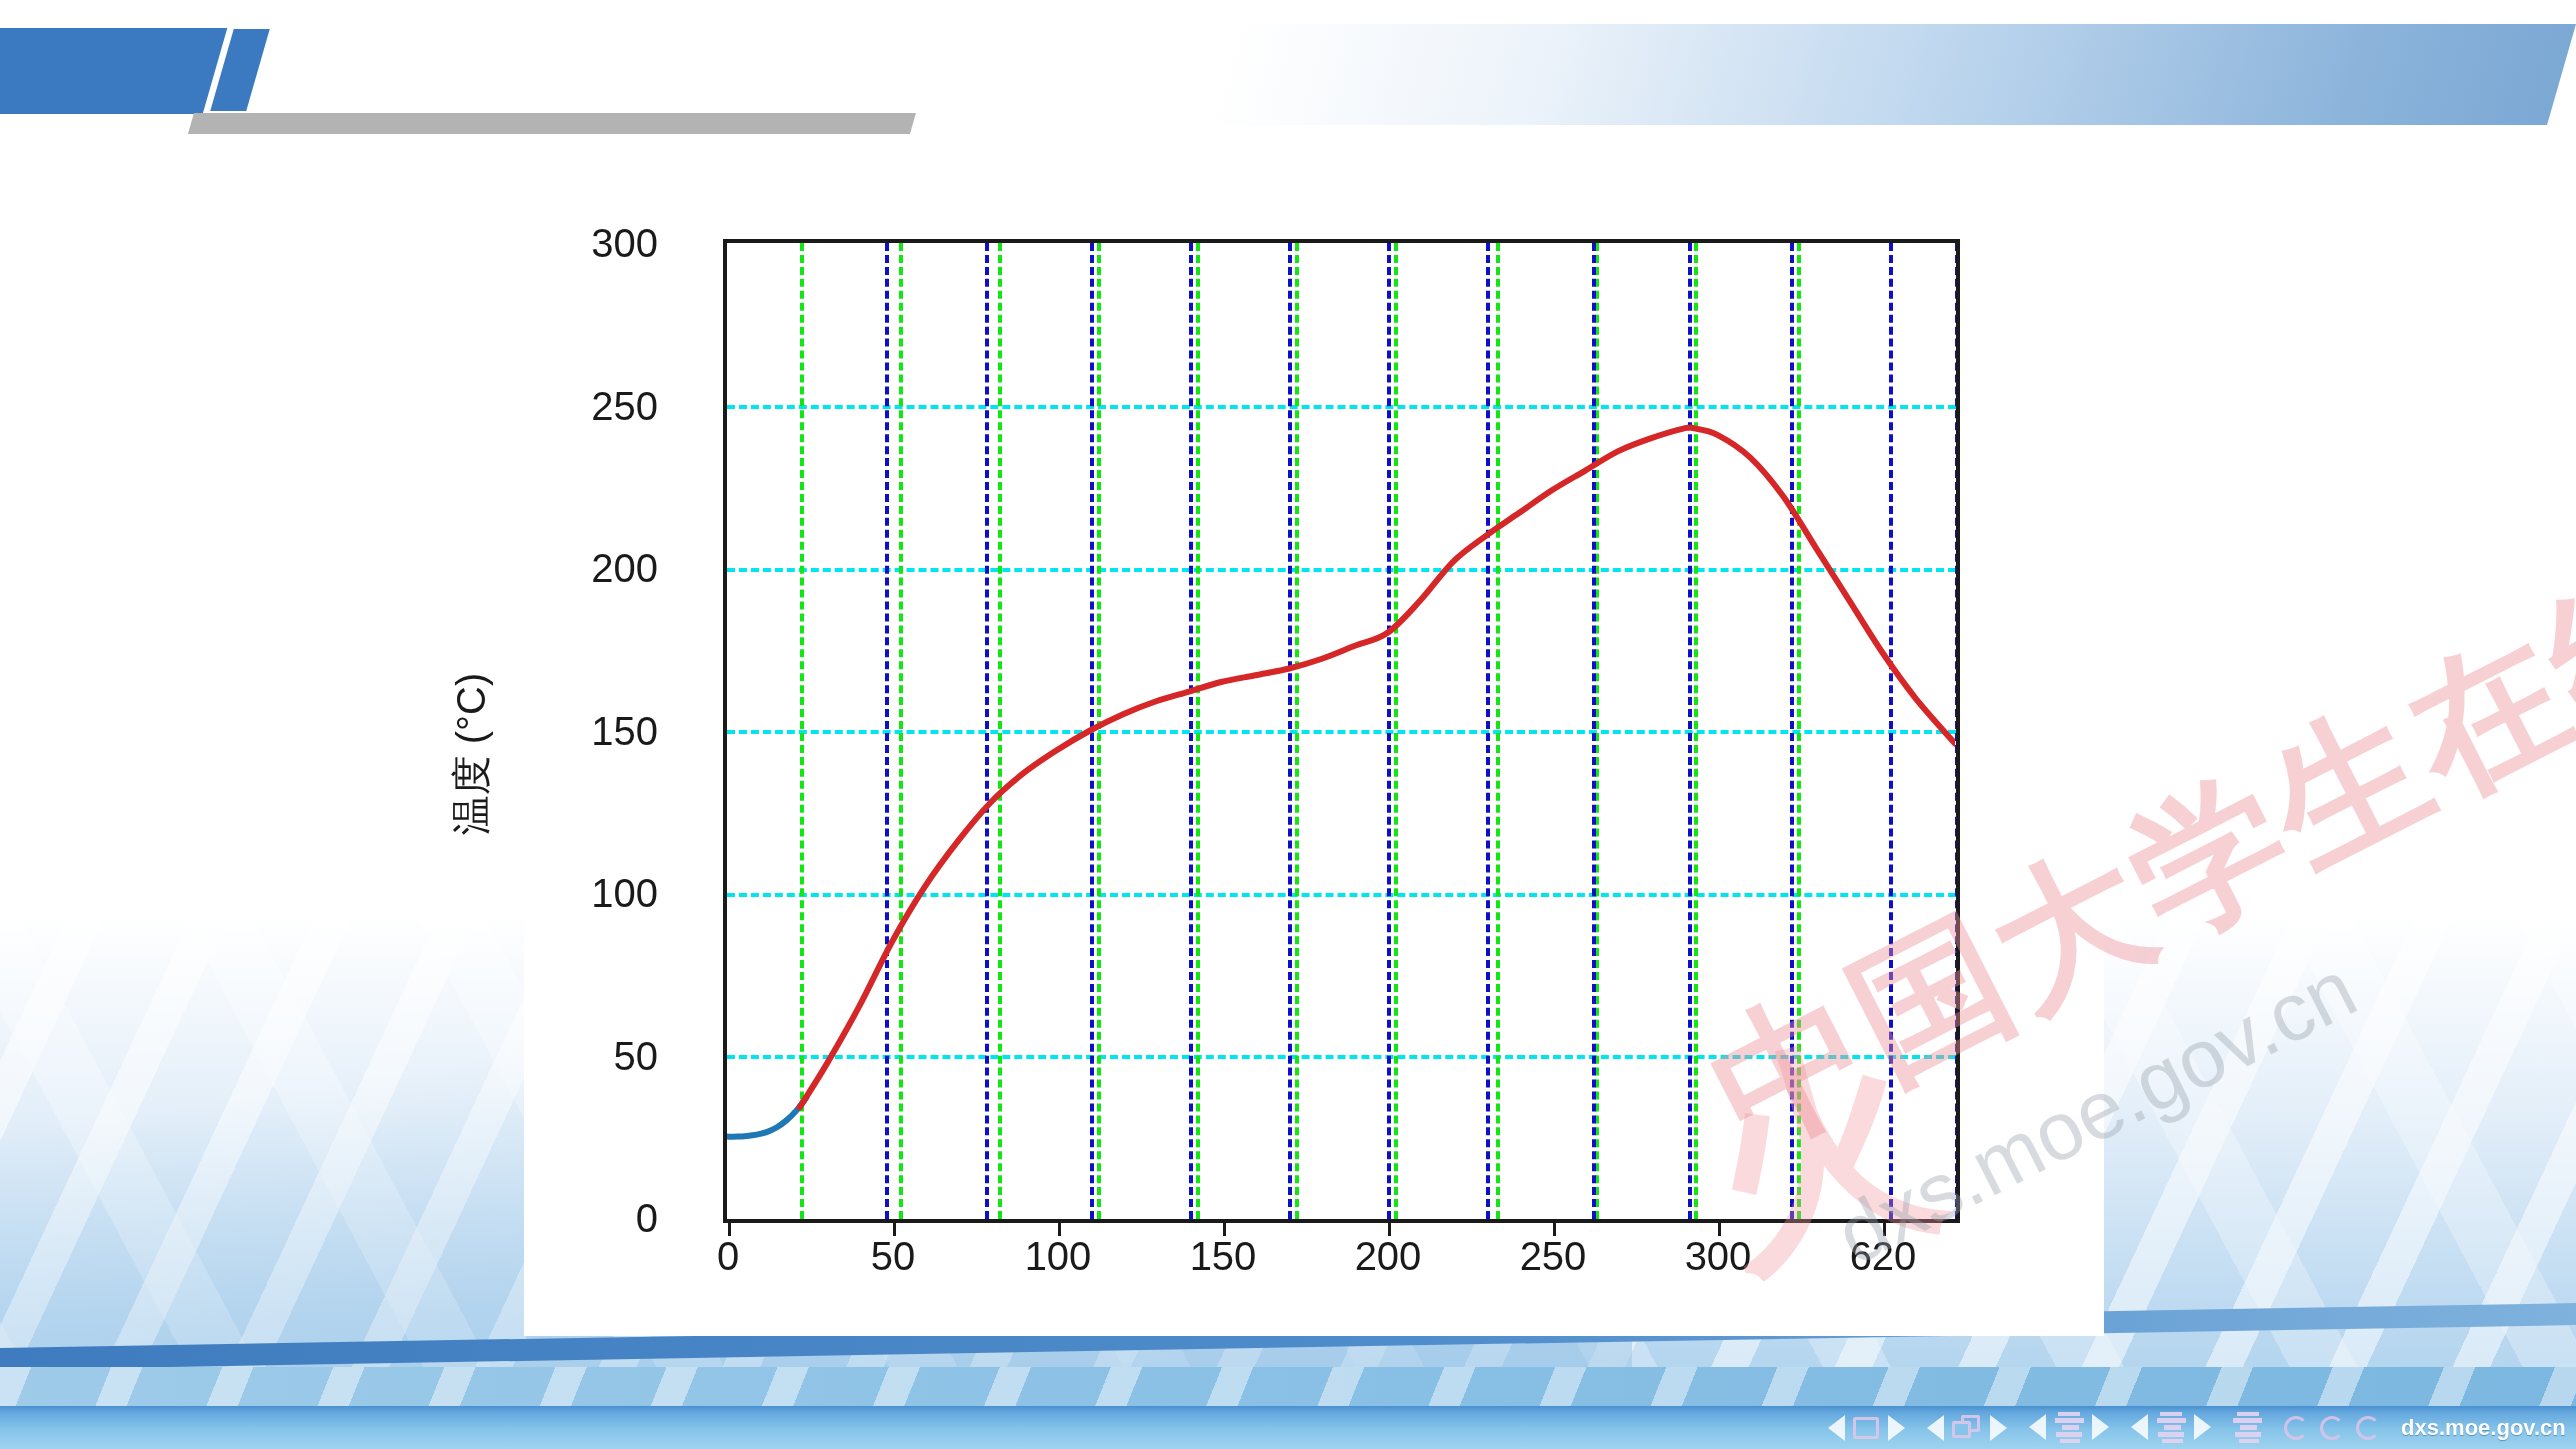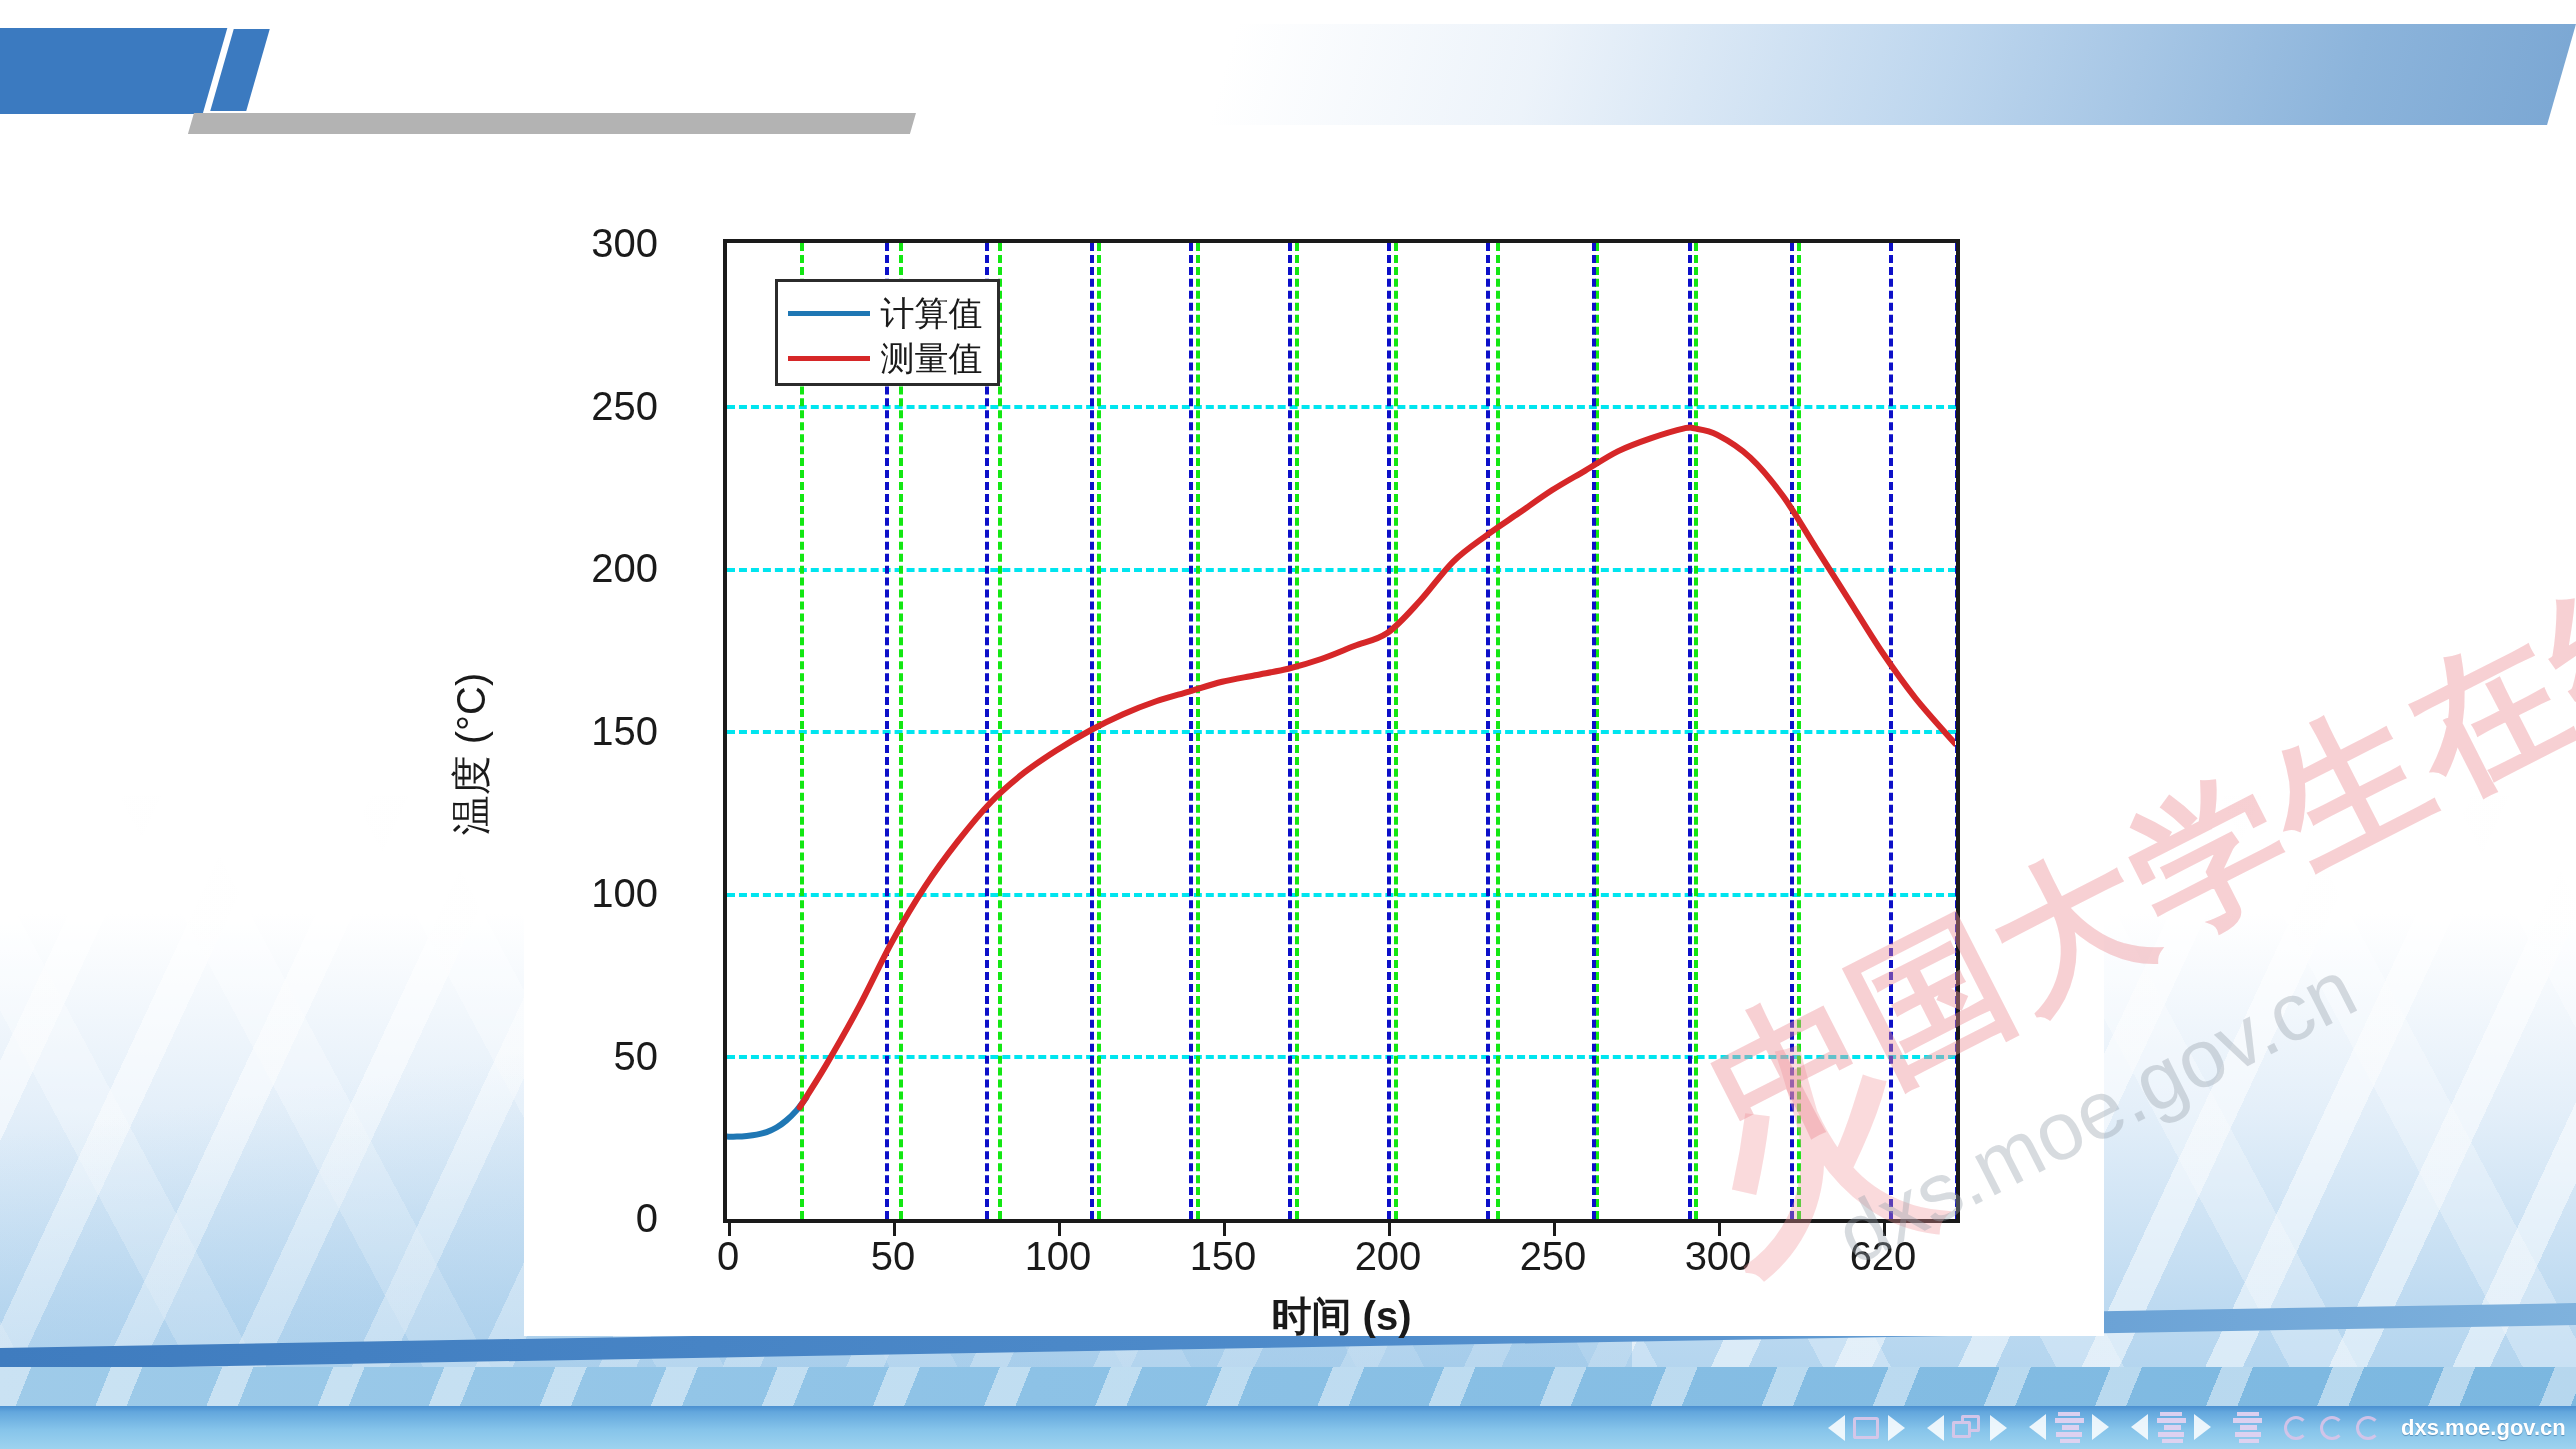--- a/index.html
+++ b/index.html
@@ -237,21 +237,20 @@
 
   <div class="hdr-gradient"></div>
   <div class="hdr-blue-1"></div>
   <div class="hdr-blue-2"></div>
   <div class="hdr-gray"></div>
 
   <div class="plot-card">
     <div class="figure">
 
       <div class="ylabel">温度 (°C)</div>
-      <div class="xlabel">时间 (s)</div>
 
       <div id="ytick-layer">
           <div class="ytick" style="top: 1046px;">0</div>
           <div class="tick-mark-y" style="top: 1046px;"></div>
           <div class="ytick" style="top: 884px;">50</div>
           <div class="tick-mark-y" style="top: 884px;"></div>
           <div class="ytick" style="top: 721px;">100</div>
           <div class="tick-mark-y" style="top: 721px;"></div>
           <div class="ytick" style="top: 559px;">150</div>
           <div class="tick-mark-y" style="top: 559px;"></div>
@@ -313,30 +312,20 @@
             <div class="vline" style="left: 1063px; border-left-color: rgb(13, 16, 200);"></div>
             <div class="vline" style="left: 1162px; border-left-color: rgb(13, 16, 200);"></div>
             <div class="vline" style="left: 1228px; border-left-color: rgb(13, 16, 200);"></div>
           </div>
 
         <svg class="curve" id="curve-svg" width="1228" height="975" viewBox="0 0 1430 1135">
             <path d="M 0.00 1040.42 C 1.92 1040.42, 7.69 1040.54, 11.53 1040.42 C 15.38 1040.29, 19.22 1040.04, 23.06 1039.66 C 26.91 1039.28, 30.75 1038.90, 34.60 1038.15 C 38.44 1037.39, 42.28 1036.51, 46.13 1035.12 C 49.97 1033.73, 53.82 1032.09, 57.66 1029.82 C 61.51 1027.55, 65.35 1024.78, 69.19 1021.50 C 73.04 1018.22, 76.88 1014.56, 80.73 1010.15 C 84.57 1005.74, 90.34 997.54, 92.26 995.02" fill="none" stroke="#1f77b4" stroke-width="7" stroke-linecap="round" stroke-linejoin="round"></path>
             <path d="M 84.57 1006.37 C 89.70 998.17, 103.79 976.73, 115.32 957.18 C 126.85 937.64, 140.95 913.04, 153.76 889.08 C 166.58 865.12, 179.39 836.75, 192.20 813.42 C 205.02 790.09, 217.83 768.65, 230.65 749.10 C 243.46 729.55, 256.27 712.53, 269.09 696.13 C 281.90 679.74, 294.71 663.98, 307.53 650.73 C 320.34 637.49, 333.15 626.77, 345.97 616.68 C 358.78 606.59, 371.59 598.40, 384.41 590.20 C 397.22 582.00, 410.04 574.44, 422.85 567.50 C 435.66 560.56, 448.48 554.26, 461.29 548.58 C 474.10 542.91, 486.92 537.86, 499.73 533.45 C 512.54 529.04, 525.36 525.88, 538.17 522.10 C 550.99 518.32, 563.80 513.90, 576.61 510.75 C 589.43 507.60, 602.24 505.71, 615.05 503.18 C 627.87 500.66, 640.68 498.77, 653.49 495.62 C 666.31 492.46, 679.12 488.68, 691.94 484.27 C 704.75 479.85, 717.56 474.18, 730.38 469.13 C 743.19 464.09, 756.00 462.83, 768.82 454.00 C 781.63 445.17, 794.44 430.04, 807.26 416.17 C 820.07 402.29, 832.89 383.38, 845.70 370.77 C 858.51 358.16, 871.33 349.96, 884.14 340.50 C 896.95 331.04, 909.77 322.84, 922.58 314.02 C 935.39 305.19, 948.21 295.73, 961.02 287.53 C 973.84 279.34, 986.65 272.40, 999.46 264.83 C 1012.28 257.27, 1025.09 248.44, 1037.90 242.13 C 1050.72 235.83, 1063.53 231.41, 1076.34 227.00 C 1089.16 222.59, 1106.46 217.54, 1114.78 215.65 C 1123.11 213.76, 1119.91 214.39, 1126.32 215.65 C 1132.72 216.91, 1142.33 217.54, 1153.23 223.22 C 1164.12 228.89, 1178.85 237.72, 1191.67 249.70 C 1204.48 261.68, 1217.29 277.44, 1230.11 295.10 C 1242.92 312.76, 1255.73 335.46, 1268.55 355.63 C 1281.36 375.81, 1294.18 395.99, 1306.99 416.17 C 1319.80 436.34, 1332.62 457.78, 1345.43 476.70 C 1358.24 495.62, 1369.78 512.01, 1383.87 529.67 C 1397.97 547.32, 1422.31 573.81, 1430.00 582.63" fill="none" stroke="#d62728" stroke-width="7" stroke-linecap="round" stroke-linejoin="round"></path>
           </svg>
 
-        <div class="legend">
-          <div class="legend-row">
-            <span class="legend-swatch" style="border-top-color: rgb(31, 119, 180);"></span>
-            <span class="legend-text">计算值</span>
-          </div>
-          <div class="legend-row">
-            <span class="legend-swatch red" style="border-top-color: rgb(214, 39, 40);"></span>
-            <span class="legend-text">测量值</span>
-          </div>
-        </div>
       </div>
     </div>
   </div>
 
   <div class="wm wm-mark">火</div>
   <div class="wm wm-cn">中国大学生在线</div>
   <div class="wm wm-url">dxs.moe.gov.cn</div>
 
   <div class="navbar">
     <div class="nav-group">

